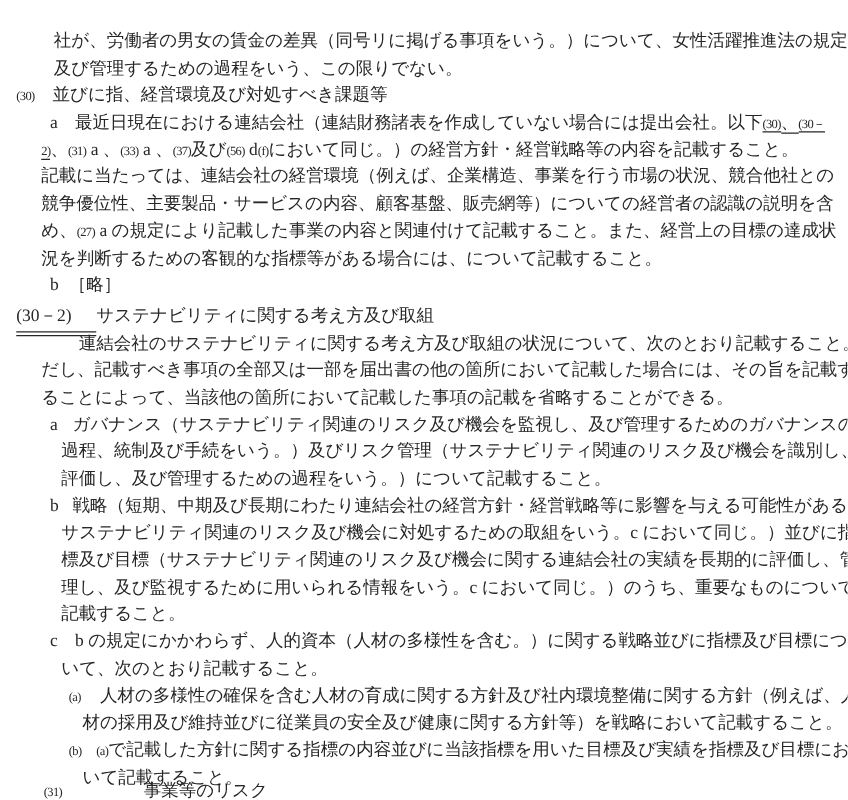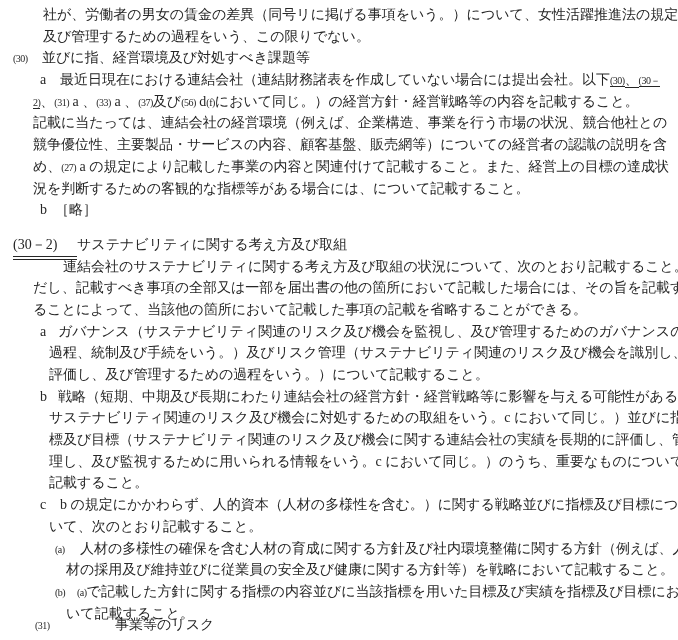--- a/index.html
+++ b/index.html
@@ -3,21 +3,21 @@
 <meta charset="utf-8">
 <style>
   html,body{margin:0;padding:0;}
   body{
     width:678px;height:640px;overflow:hidden;background:#ffffff;
     font-family:"Liberation Serif","DejaVu Serif",serif;
     color:#262626;
   }
   #page{
     width:678px;height:640px;overflow:hidden;
-    padding-top:4px;box-sizing:border-box;
+    padding-top:23px;box-sizing:border-box;
     font-size:14px;
   }
   .line{
     height:21.7px;line-height:21.7px;white-space:nowrap;
   }
   
   .i13{padding-left:13px}
   .i33{padding-left:33px}
   .i35{padding-left:35px}
   .i40{padding-left:40px}
@@ -26,21 +26,21 @@
   .i55{padding-left:55px}
   .i63{padding-left:63px}
   .i66{padding-left:66px}
   .mk{display:inline-block;vertical-align:baseline;}
   
   .pn{font-size:10px;letter-spacing:-0.5px;}
   
   .u1{border-bottom:1px solid #262626;}
   
   .u2{border-bottom:4px double #262626;padding-bottom:0px;}
-  .sec-gap{margin-top:13px}
+  .sec-gap{margin-top:3px}
   .clip-line{margin-top:-10px}
 </style>
 </head>
 <body>
 
 <div id="page">
     <div class="line i43"><span>社が、労働者の男女の賃金の差異（同号リに掲げる事項をいう。）について、女性活躍推進法の規定</span></div>
     <div class="line i43"><span>及び管理するための過程をいう、この限りでない。</span></div>
     <div class="line i13"><span class="mk pn" style="width: 29px;">(30)</span><span>並びに指、経営環境及び対処すべき課題等</span></div>
     <div class="line i40"><span class="mk " style="width: 20px;">a</span><span>最近日現在における連結会社（連結財務諸表を作成していない場合には提出会社。以下</span><span class="pn u1">(30)</span><span class="u1">、</span><span class="pn u1">(30－</span></div>

